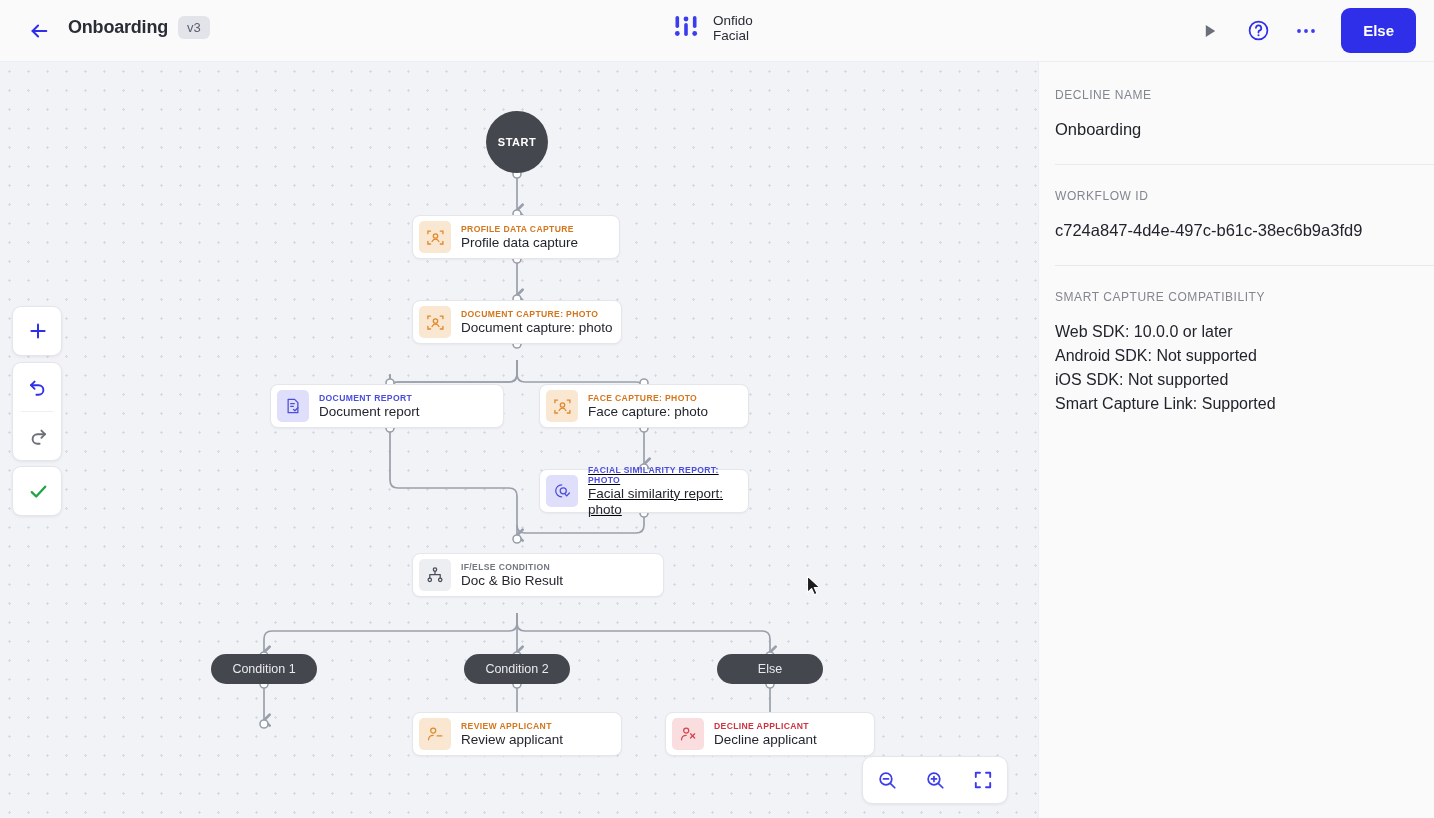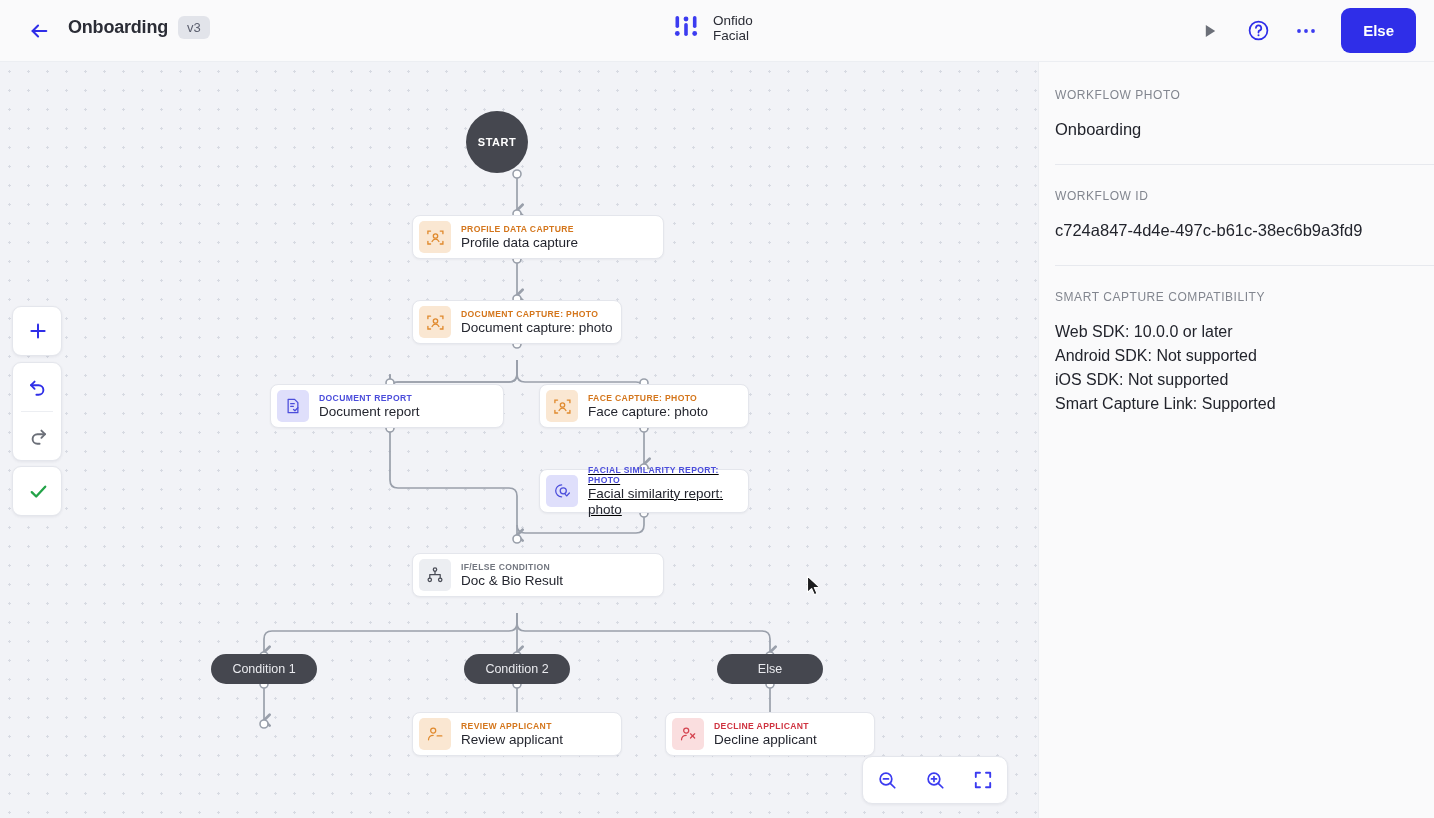--- a/index.html
+++ b/index.html
@@ -236,23 +236,23 @@
           <circle cx="770" cy="594" r="4"></circle>
         <circle cx="264" cy="622" r="4"></circle>
           <circle cx="517" cy="622" r="4"></circle>
           <circle cx="770" cy="622" r="4"></circle>
         <circle cx="264" cy="662" r="4"></circle>
           <circle cx="517" cy="662" r="4"></circle>
           <circle cx="770" cy="662" r="4"></circle>
       </g>
     </svg>
 
-    <div class="start-node" style="left:466px; top:49px;text-align:right;">START</div>
-
-    <div class="node" style="left:412px; top:153px; width:252px;">
+    <div class="start-node" style="left:486px; top:49px;text-align:right;">START</div>
+
+    <div class="node" style="left:412px; top:153px; width:208px;">
       <div class="node-ico ico-capture">
         <svg width="19" height="19" viewBox="0 0 20 20" fill="none" stroke="#e08a2e" stroke-width="1.4" stroke-linecap="round">
           <path d="M2 6V3.2h2.8M17.8 6V3.2H15M2 14v2.8h2.8M17.8 14v2.8H15"></path>
           <circle cx="10" cy="8.4" r="2.3"></circle>
             <path d="M6.4 14.2c.8-1.7 2.1-2.5 3.6-2.5s2.8.8 3.6 2.5"></path>
         </svg>
       </div>
       <div class="node-txt">
         <span class="node-kicker k-capture">PROFILE DATA CAPTURE</span>
         <span class="node-label">Profile data capture</span>
@@ -418,21 +418,21 @@
       <svg width="20" height="20" viewBox="0 0 20 20" fill="none" stroke="#3b3bf0" stroke-width="1.9" stroke-linecap="round" stroke-linejoin="round">
         <polyline points="7,2.8 2.8,2.8 2.8,7"></polyline>
           <polyline points="13,2.8 17.2,2.8 17.2,7"></polyline>
         <polyline points="7,17.2 2.8,17.2 2.8,13"></polyline>
           <polyline points="13,17.2 17.2,17.2 17.2,13"></polyline>
       </svg>
     </button>
   </div>
 
   <div class="rpanel">
-    <div class="sec-label">WORKFLOW PHOTO</div>
+    <div class="sec-label">DECLINE NAME</div>
     <div class="sec-value">Onboarding</div>
     <div class="panel-div"></div>
     <div class="sec-label">WORKFLOW ID</div>
     <div class="sec-value">c724a847-4d4e-497c-b61c-38ec6b9a3fd9</div>
     <div class="panel-div"></div>
     <div class="sec-label">SMART CAPTURE COMPATIBILITY</div>
     <div>
       <div class="compat-line">Web SDK: 10.0.0 or later</div>
       <div class="compat-line">Android SDK: Not supported</div>
       <div class="compat-line">iOS SDK: Not supported</div>

